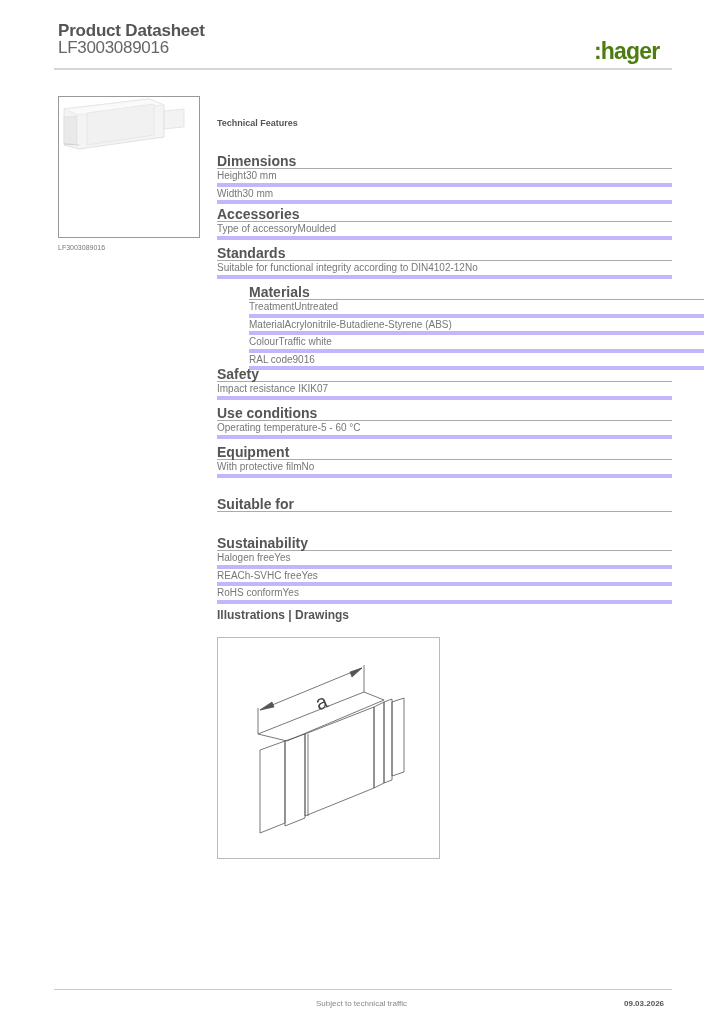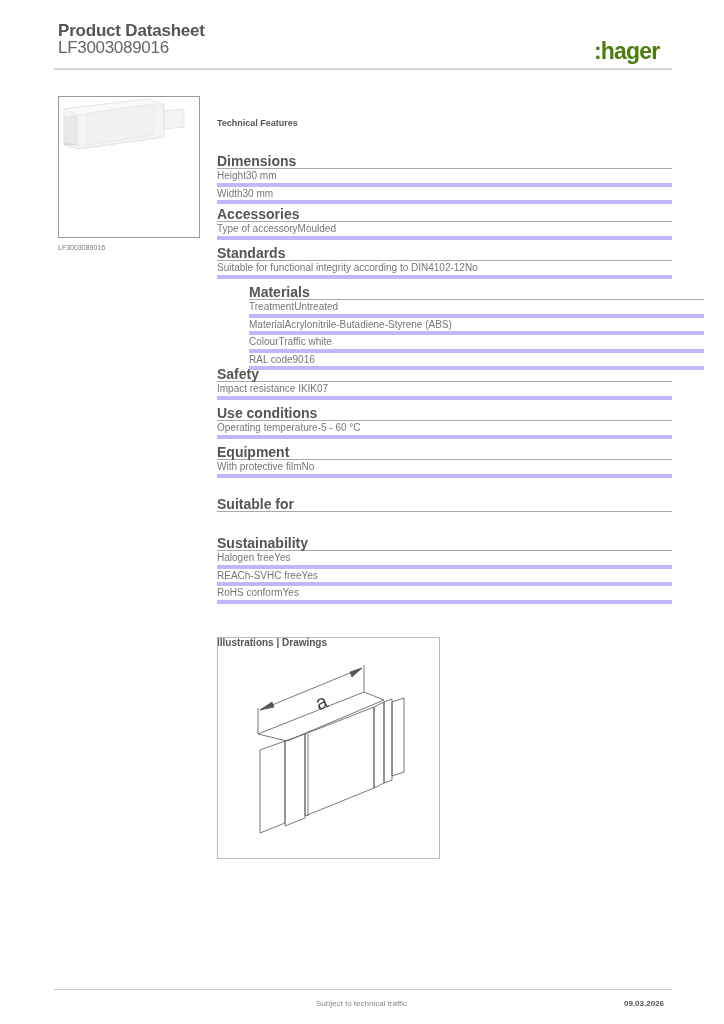--- a/index.html
+++ b/index.html
@@ -15,21 +15,21 @@
 
   .content { position:absolute; left:217px; top:96px; width:455px; }
   .prod-title { font-size:9px; font-weight:bold; color:#555; height:12px; }
   .tech { font-size:9px; font-weight:bold; color:#555; margin-top:22px; height:12px; }
 
   .group { position:absolute; left:217px; width:455px; }
   .g-label { font-size:14px; font-weight:bold; color:#555; height:12px; line-height:12px; border-bottom:1px solid #aaa; padding-bottom:1px; }
   .row { display:flex; justify-content:flex-start; font-size:10px; color:#777; height:13.5px; line-height:14px; border-bottom:4px solid #c4b5fd; }
   .row .v { text-align:right; }
 
-  .illus-title { position:absolute; left:217px; top:637px; font-size:10px; font-weight:bold; color:#555; }
+  .illus-title { position:absolute; left:217px; top:608px; font-size:12px; font-weight:bold; color:#555; }
   .illus-box { position:absolute; left:217px; top:637px; width:223px; height:222px; border:1px solid #bbb; box-sizing:border-box; }
 
   .ftr-line { position:absolute; left:54px; top:989px; width:618px; height:1px; background:#ccc; }
   .ftr-note { position:absolute; left:316px; top:999px; font-size:8px; color:#888; }
   .ftr-date { position:absolute; left:624px; top:999px; font-size:8px; font-weight:bold; color:#555; }
 </style>
 </head>
 <body>
 
 <div>

